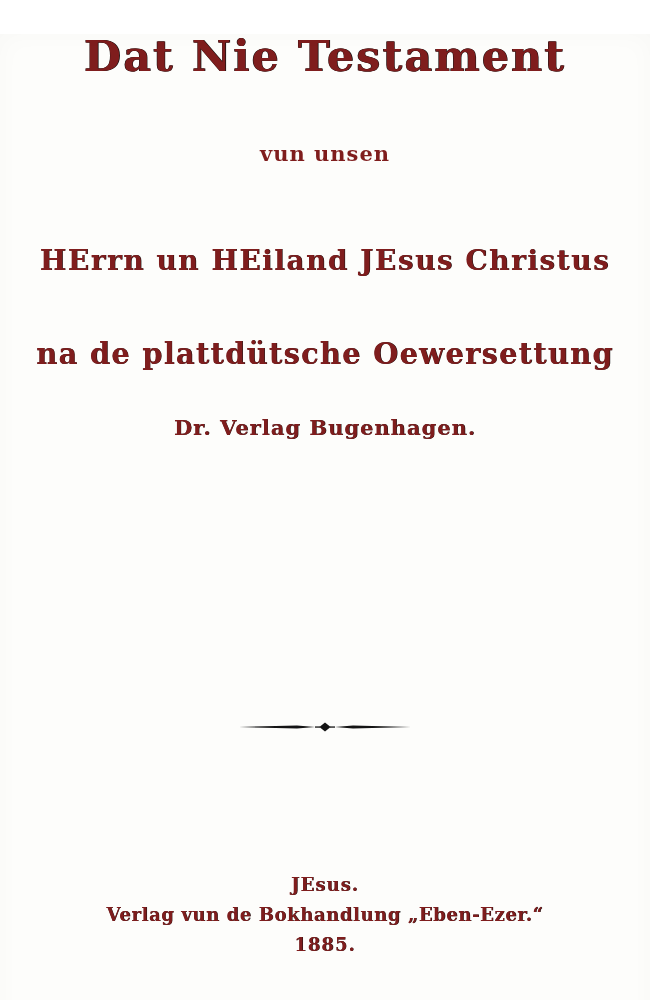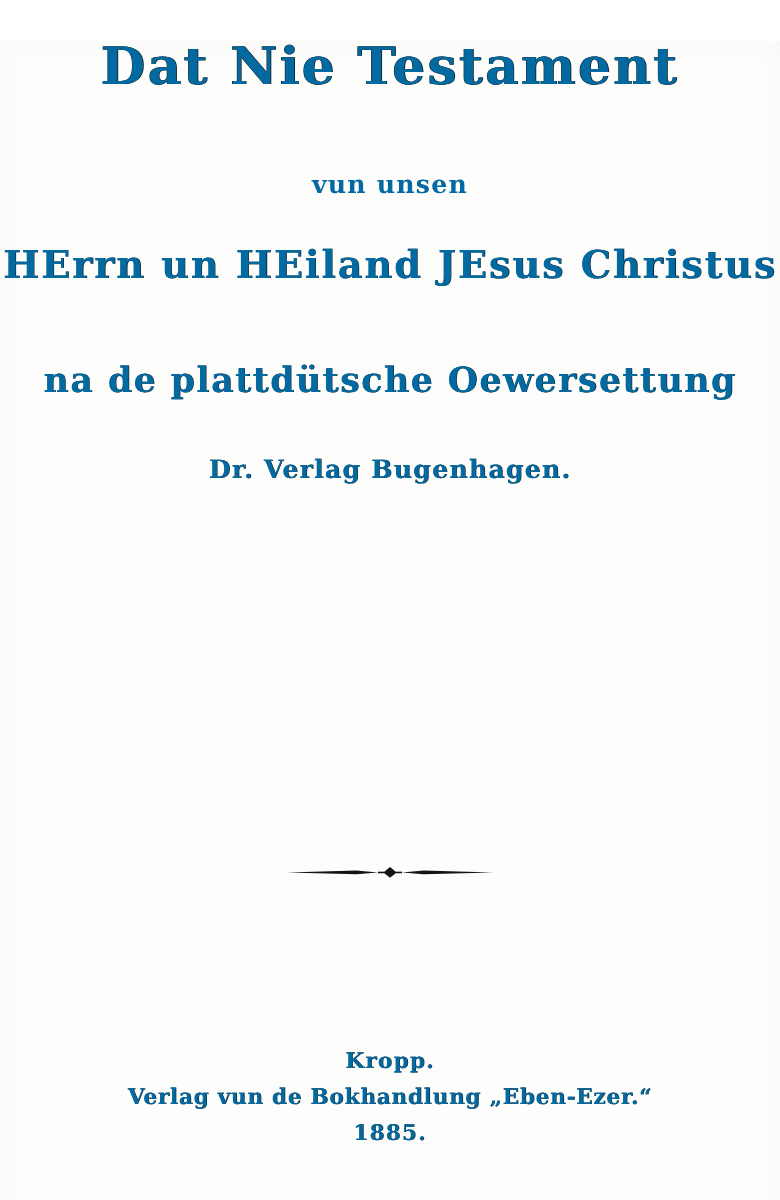--- a/index.html
+++ b/index.html
@@ -21,42 +21,42 @@
     height: 1000px;
     box-sizing: border-box;
     background: #fdfdfb;
   }
 
   
   .fraktur {
     font-family: "DejaVu Serif", serif;
     font-weight: 700;
     text-align: center;
-    color: #0369a1;
+    color: #7f1d1d;
     -webkit-font-smoothing: none;
   }
 
   .title-main {
     font-size: 43px;
     line-height: 1.05;
     letter-spacing: 2px;
     margin-top: 34px;
     text-shadow: 0.6px 0 0 #141414, -0.4px 0 0 #141414;
   }
 
   .line-small-1 {
     font-size: 21px;
     letter-spacing: 1px;
     margin-top: 62px;
   }
 
   .line-big-2 {
-    font-size: 32px;
+    font-size: 28px;
     letter-spacing: 1.5px;
-    margin-top: 36px;
+    margin-top: 78px;
     text-shadow: 0.5px 0 0 #141414;
   }
 
   .line-mid-3 {
     font-size: 29px;
     letter-spacing: 1.2px;
     margin-top: 60px;
     text-shadow: 0.4px 0 0 #141414;
   }
 
@@ -139,19 +139,19 @@
     <svg width="176" height="12" viewBox="0 0 176 12" aria-hidden="true">
       <path d="M2 6 L60 4.4 L78 6 L60 7.6 Z" fill="#141414"></path>
       <path d="M174 6 L116 4.4 L98 6 L116 7.6 Z" fill="#141414"></path>
       <path d="M88 1.6 L93.6 6 L88 10.4 L82.4 6 Z" fill="#141414"></path>
       <rect x="78" y="5.4" width="5" height="1.3" fill="#141414"></rect>
       <rect x="93" y="5.4" width="5" height="1.3" fill="#141414"></rect>
     </svg>
   </div>
 
   <div class="imprint">
-    <div class="fraktur imprint-city">Kropp.</div>
+    <div class="fraktur imprint-city">JEsus.</div>
     <div class="fraktur imprint-publisher">Verlag vun de Bokhandlung „Eben-Ezer.“</div>
     <div class="fraktur imprint-year">1885.</div>
   </div>
 
   <div class="edge-shade"></div>
 </div>
 
 </body></html>

